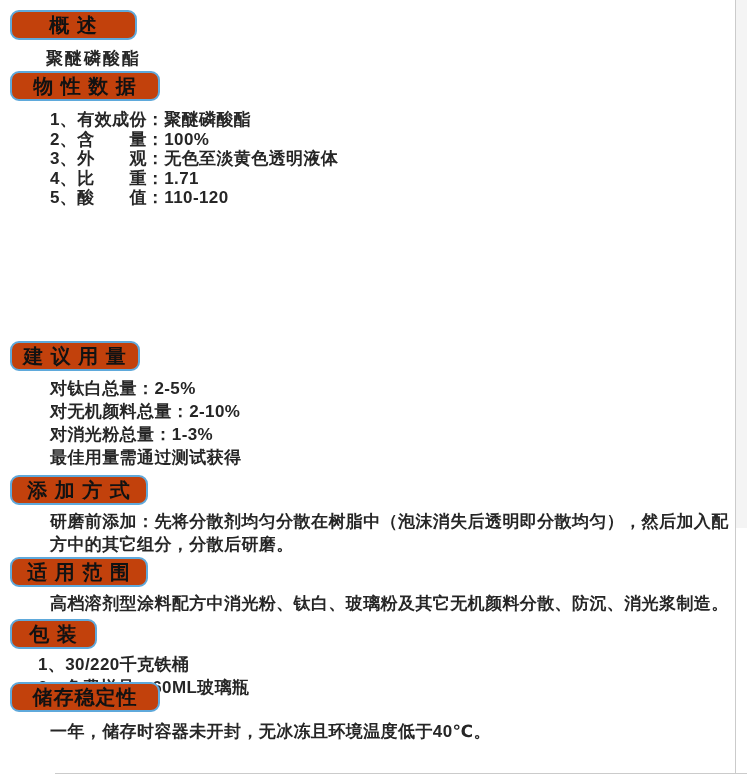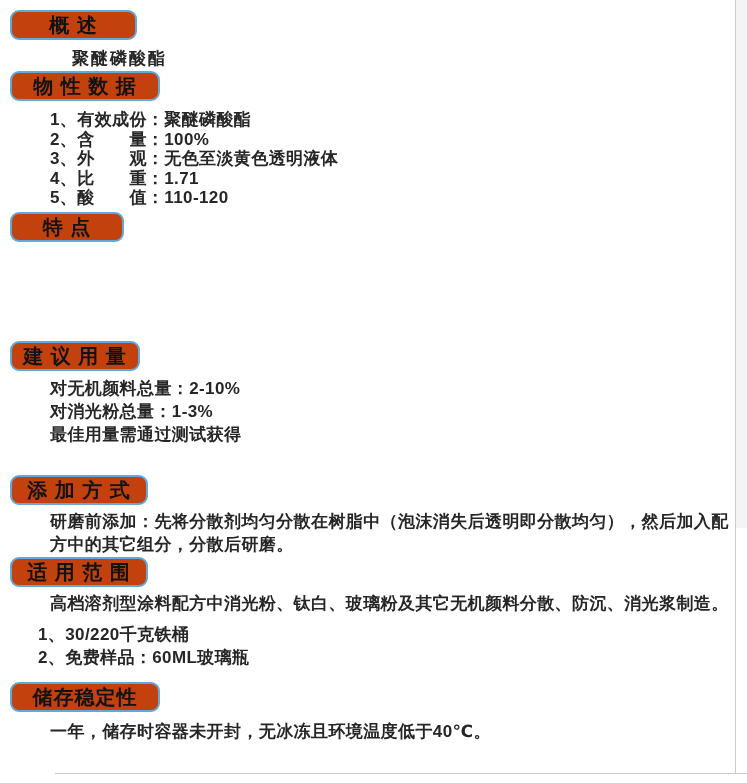--- a/index.html
+++ b/index.html
@@ -40,21 +40,21 @@
     margin-left:50px;
     font-size:17px;
     font-weight:bold;
     letter-spacing:0.4px;
     line-height:23px;
     white-space:normal;
   }
   .line{white-space:pre-wrap;}
   .hang .line{padding-left:35px;text-indent:-35px;}
   
-  #sec-overview .content{margin-left:72px;margin-top:7px;letter-spacing:2px;}
+  #sec-overview .content{margin-left:46px;margin-top:7px;letter-spacing:2px;}
   #sec-physical .content{margin-top:9px;line-height:19.5px;}
   #sec-features .content{margin-top:6px;line-height:25px;width:682px;}
   #sec-dosage .content{margin-top:6px;line-height:23px;}
   #sec-addition .content{margin-top:5px;line-height:23px;width:682px;}
   #sec-scope .content{margin-top:5px;line-height:23px;width:700px;}
   #sec-packaging .content{margin-top:4px;line-height:23px;margin-left:38px;}
   #sec-storage .content{margin-top:8px;line-height:23px;width:700px;}
 </style>
 </head>
 <body>
@@ -75,26 +75,26 @@
   <div class="content hang">
     <div class="line">1、有效成份：聚醚磷酸酯</div>
     <div class="line">2、含　　量：100%</div>
     <div class="line">3、外　　观：无色至淡黄色透明液体</div>
     <div class="line">4、比　　重：1.71</div>
     <div class="line">5、酸　　值：110-120</div>
   </div>
 </div>
 
 <div class="section" id="sec-features" style="top:212px">
-  <div class="badge" style="width:114px">特 点</div>
 </div>
 
 <div class="section" id="sec-dosage" style="top:341px">
   <div class="badge" style="width:130px">建 议 用 量</div>
   <div class="content">
+    <div class="line">对钛白总量：2-5%</div>
     <div class="line">对无机颜料总量：2-10%</div>
     <div class="line">对消光粉总量：1-3%</div>
     <div class="line">最佳用量需通过测试获得</div>
   </div>
 </div>
 
 <div class="section" id="sec-addition" style="top:475px">
   <div class="badge" style="width:138px">添 加 方 式</div>
   <div class="content">
     <div class="line">研磨前添加：先将分散剂均匀分散在树脂中（泡沫消失后透明即分散均匀），然后加入配方中的其它组分，分散后研磨。</div>
@@ -102,20 +102,21 @@
 </div>
 
 <div class="section" id="sec-scope" style="top:557px">
   <div class="badge" style="width:138px">适 用 范 围</div>
   <div class="content">
     <div class="line">高档溶剂型涂料配方中消光粉、钛白、玻璃粉及其它无机颜料分散、防沉、消光浆制造。</div>
   </div>
 </div>
 
 <div class="section" id="sec-packaging" style="top:619px">
+  <div class="badge" style="width:87px">包 装</div>
   <div class="content hang">
     <div class="line">1、30/220千克铁桶</div>
     <div class="line">2、免费样品：60ML玻璃瓶</div>
   </div>
 </div>
 
 <div class="section" id="sec-storage" style="top:682px">
   <div class="badge" style="width:150px">储存稳定性</div>
   <div class="content">
     <div class="line">一年，储存时容器未开封，无冰冻且环境温度低于40℃。</div>

